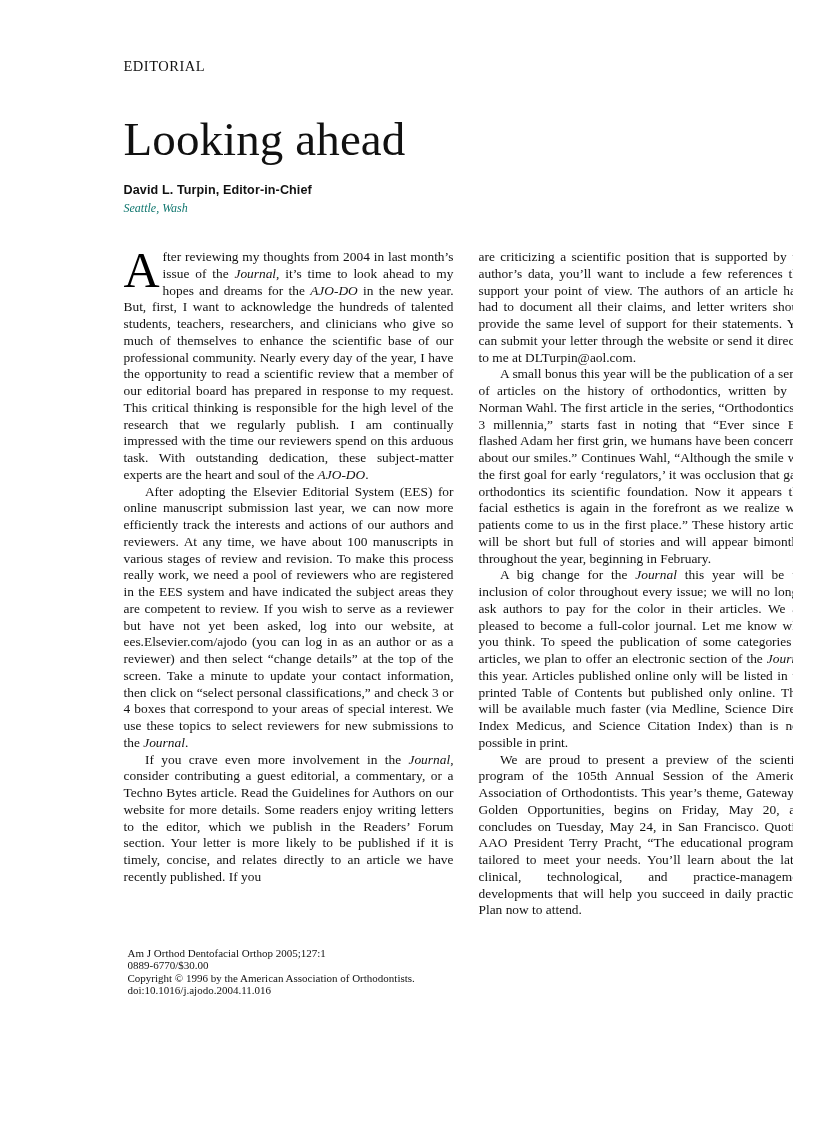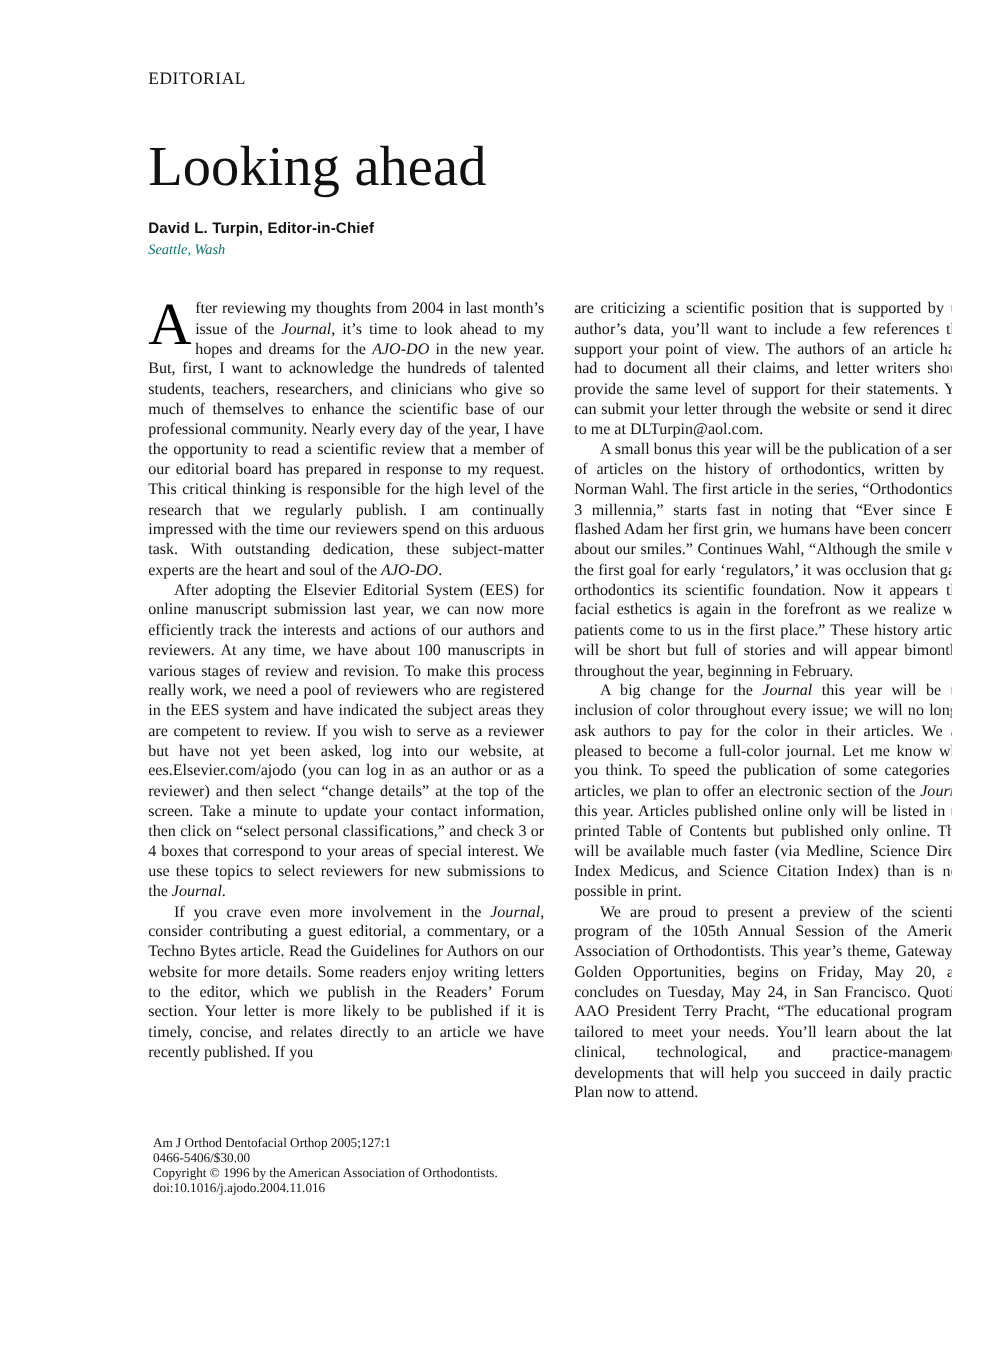--- a/index.html
+++ b/index.html
@@ -161,20 +161,20 @@
     <p>A small bonus this year will be the publication of a series of articles on the history of orthodontics, written by Dr Norman Wahl. The first article in the series, “Orthodontics in 3 millennia,” starts fast in noting that “Ever since Eve flashed Adam her first grin, we humans have been concerned about our smiles.” Continues Wahl, “Although the smile was the first goal for early ‘regulators,’ it was occlusion that gave orthodontics its scientific foundation. Now it appears that facial esthetics is again in the forefront as we realize why patients come to us in the first place.” These history articles will be short but full of stories and will appear bimonthly throughout the year, beginning in February.</p>
 
     <p><span>A big change for the </span><i>Journal</i><span> this year will be the inclusion of color throughout every issue; we will no longer ask authors to pay for the color in their articles. We are pleased to become a full-color journal. Let me know what you think. To speed the publication of some categories of articles, we plan to offer an electronic section of the </span><i>Journal</i><span> this year. Articles published online only will be listed in the printed Table of Contents but published only online. They will be available much faster (via Medline, Science Direct, Index Medicus, and Science Citation Index) than is now possible in print.</span></p>
 
     <p>We are proud to present a preview of the scientific program of the 105th Annual Session of the American Association of Orthodontists. This year’s theme, Gateway to Golden Opportunities, begins on Friday, May 20, and concludes on Tuesday, May 24, in San Francisco. Quoting AAO President Terry Pracht, “The educational program is tailored to meet your needs. You’ll learn about the latest clinical, technological, and practice-management developments that will help you succeed in daily practice.” Plan now to attend.</p>
 
   </div>
 
   <div class="footnote">
     <div>Am J Orthod Dentofacial Orthop 2005;127:1</div>
-    <div>0466-5406/$30.00</div>
+    <div>0889-6770/$30.00</div>
     <div>Copyright © 1996 by the American Association of Orthodontists.</div>
     <div>doi:10.1016/j.ajodo.2004.11.016</div>
   </div>
 
   <div class="folio">1</div>
 
 </div>
 
 </body></html>

